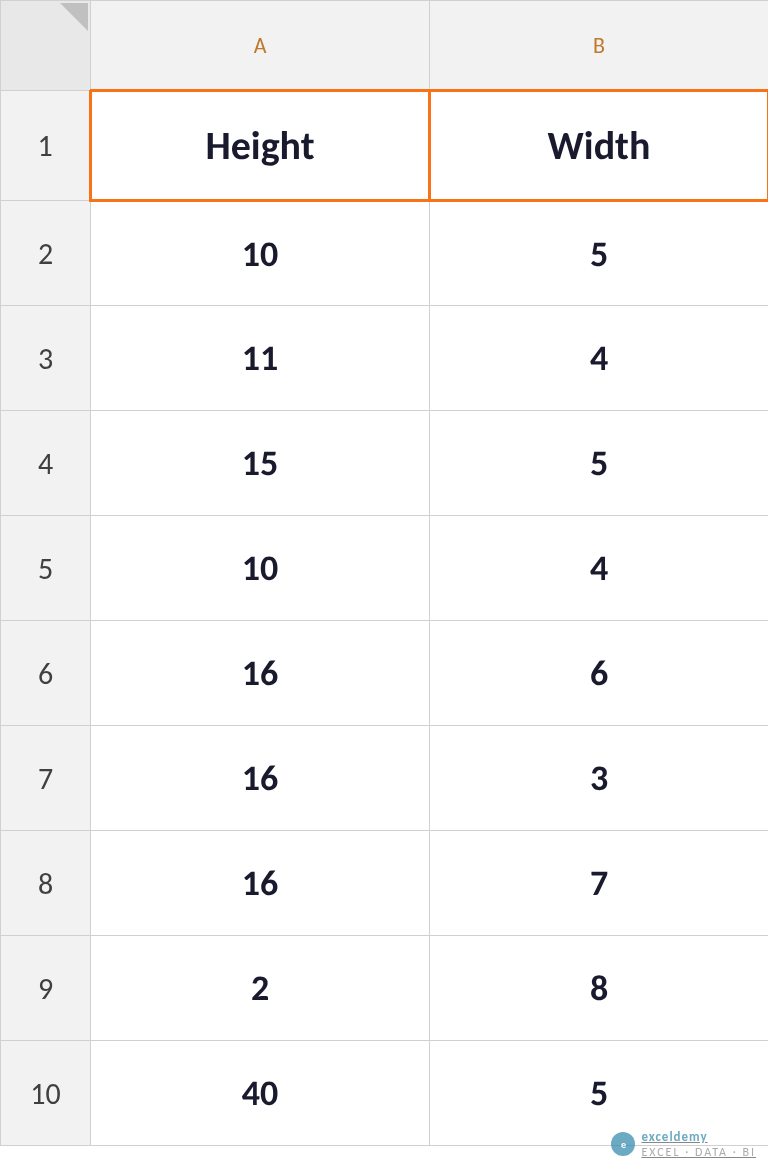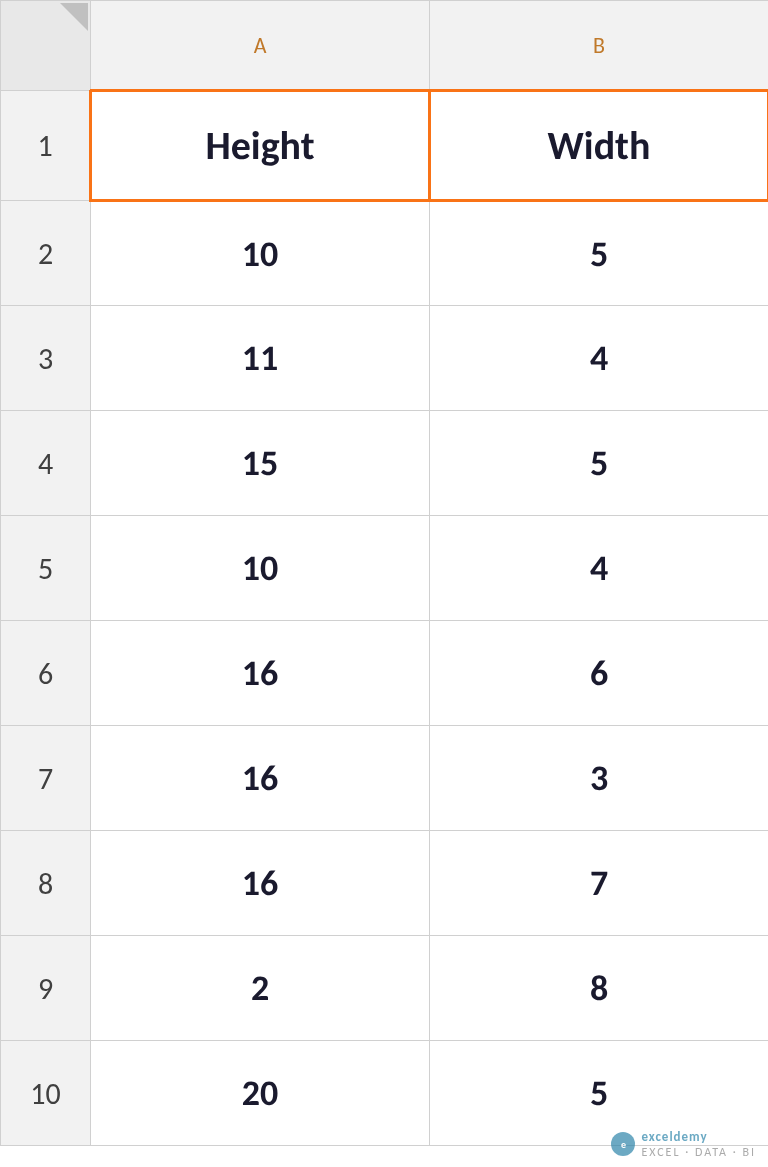--- a/index.html
+++ b/index.html
@@ -117,20 +117,21 @@
       justify-content: center;
       font-size: 10px;
       color: white;
       font-weight: bold;
     }
 
     .watermark-text {
       font-size: 12px;
       color: #555;
       line-height: 1.2;
+      text-decoration: underline;
     }
 
     .watermark-text .brand {
       font-weight: bold;
       font-size: 13px;
       color: #2e86ab;
       letter-spacing: 1px;
     }
 
     .watermark-text .sub {
@@ -202,21 +203,21 @@
           <td class="data-cell">16</td>
           <td class="data-cell">7</td>
         </tr>
         <tr>
           <th class="row-header">9</th>
           <td class="data-cell">2</td>
           <td class="data-cell">8</td>
         </tr>
         <tr>
           <th class="row-header">10</th>
-          <td class="data-cell">20</td>
+          <td class="data-cell">40</td>
           <td class="data-cell">5</td>
         </tr>
       </tbody>
   </table>
 
   <div class="watermark">
     <div class="watermark-logo">e</div>
     <div class="watermark-text">
       <div class="brand">exceldemy</div>
       <div class="sub">EXCEL · DATA · BI</div>

